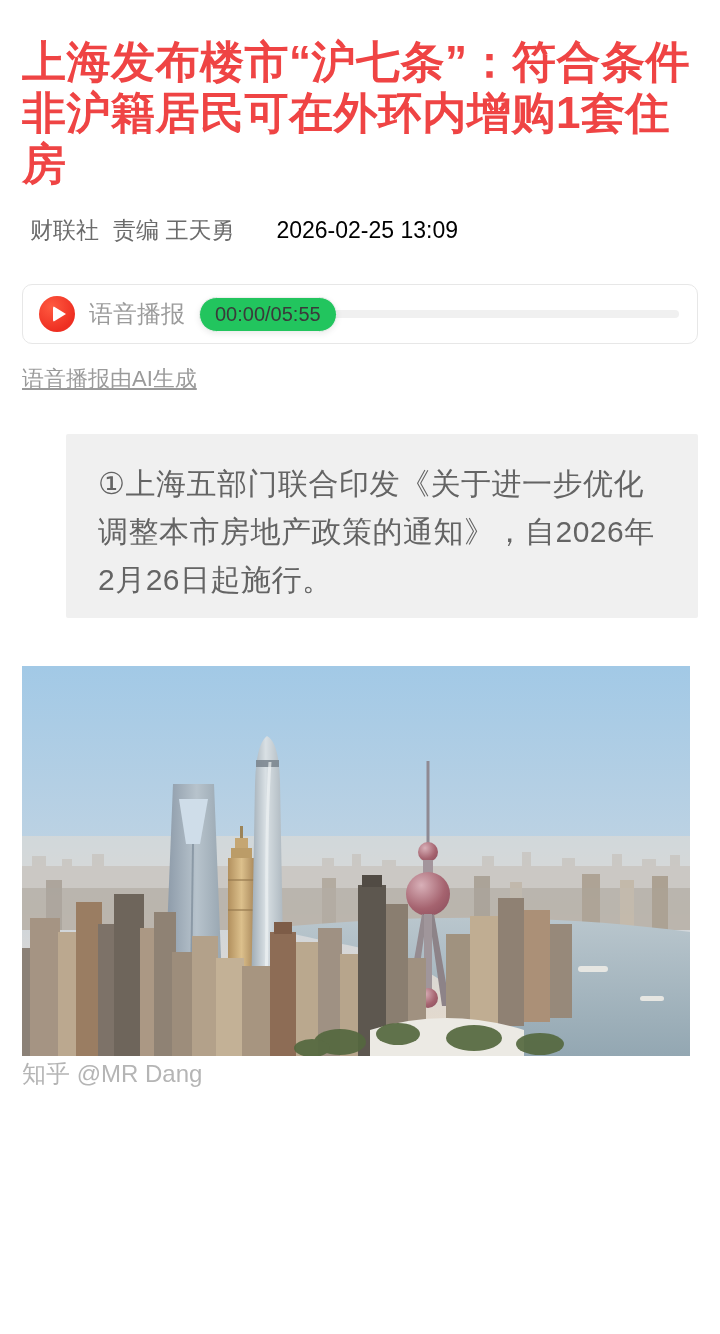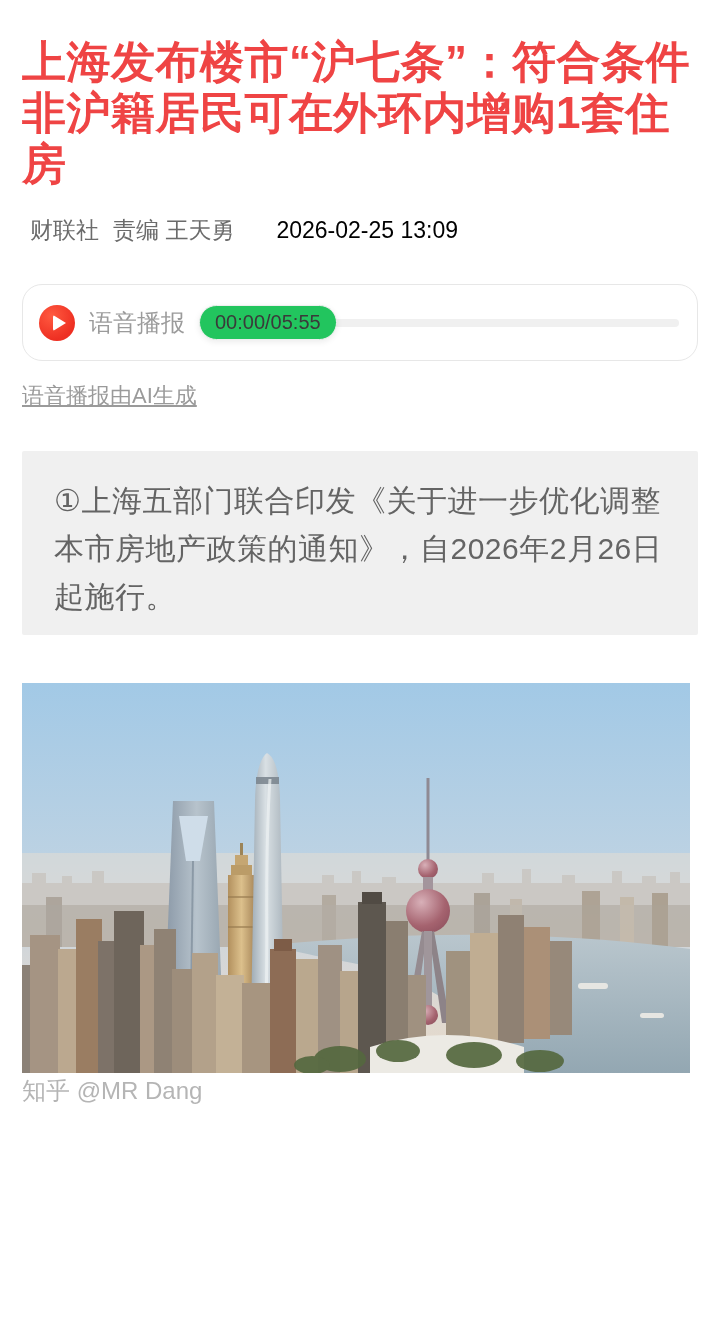--- a/index.html
+++ b/index.html
@@ -31,23 +31,23 @@
     font-size: 23px;
     color: #6b6b6b;
     margin-left: 8px;
   }
   .byline .src { margin-right: 14px; }
   .byline .date { margin-left: 42px; color: #000000; }
 
   
   .audio-card {
     margin-top: 38px;
-    height: 77px;
+    height: 60px;
     border: 1px solid #e7e7e7;
-    border-radius: 20px;
+    border-radius: 10px;
     display: flex;
     align-items: center;
     padding: 0 18px 0 16px;
     background: #fff;
   }
   .play-btn {
     width: 36px; height: 36px;
     border: none;
     border-radius: 50%;
     background: radial-gradient(circle at 35% 30%, #ff5a40, #ee2f22 70%);
@@ -104,20 +104,21 @@
   
   .summary-box {
     margin-top: 40px;
     background: #f0f0f0;
     border-radius: 2px;
     padding: 26px 30px 14px 32px;
     font-size: 30px;
     line-height: 48px;
     color: #646464;
     letter-spacing: 0.5px;
+    margin-left: 44px;
   }
   .summary-box p { margin: 0; }
 
   
   .hero {
     margin-top: 48px;
     width: 668px;
     height: 390px;
     overflow: hidden;
     cursor: pointer;

